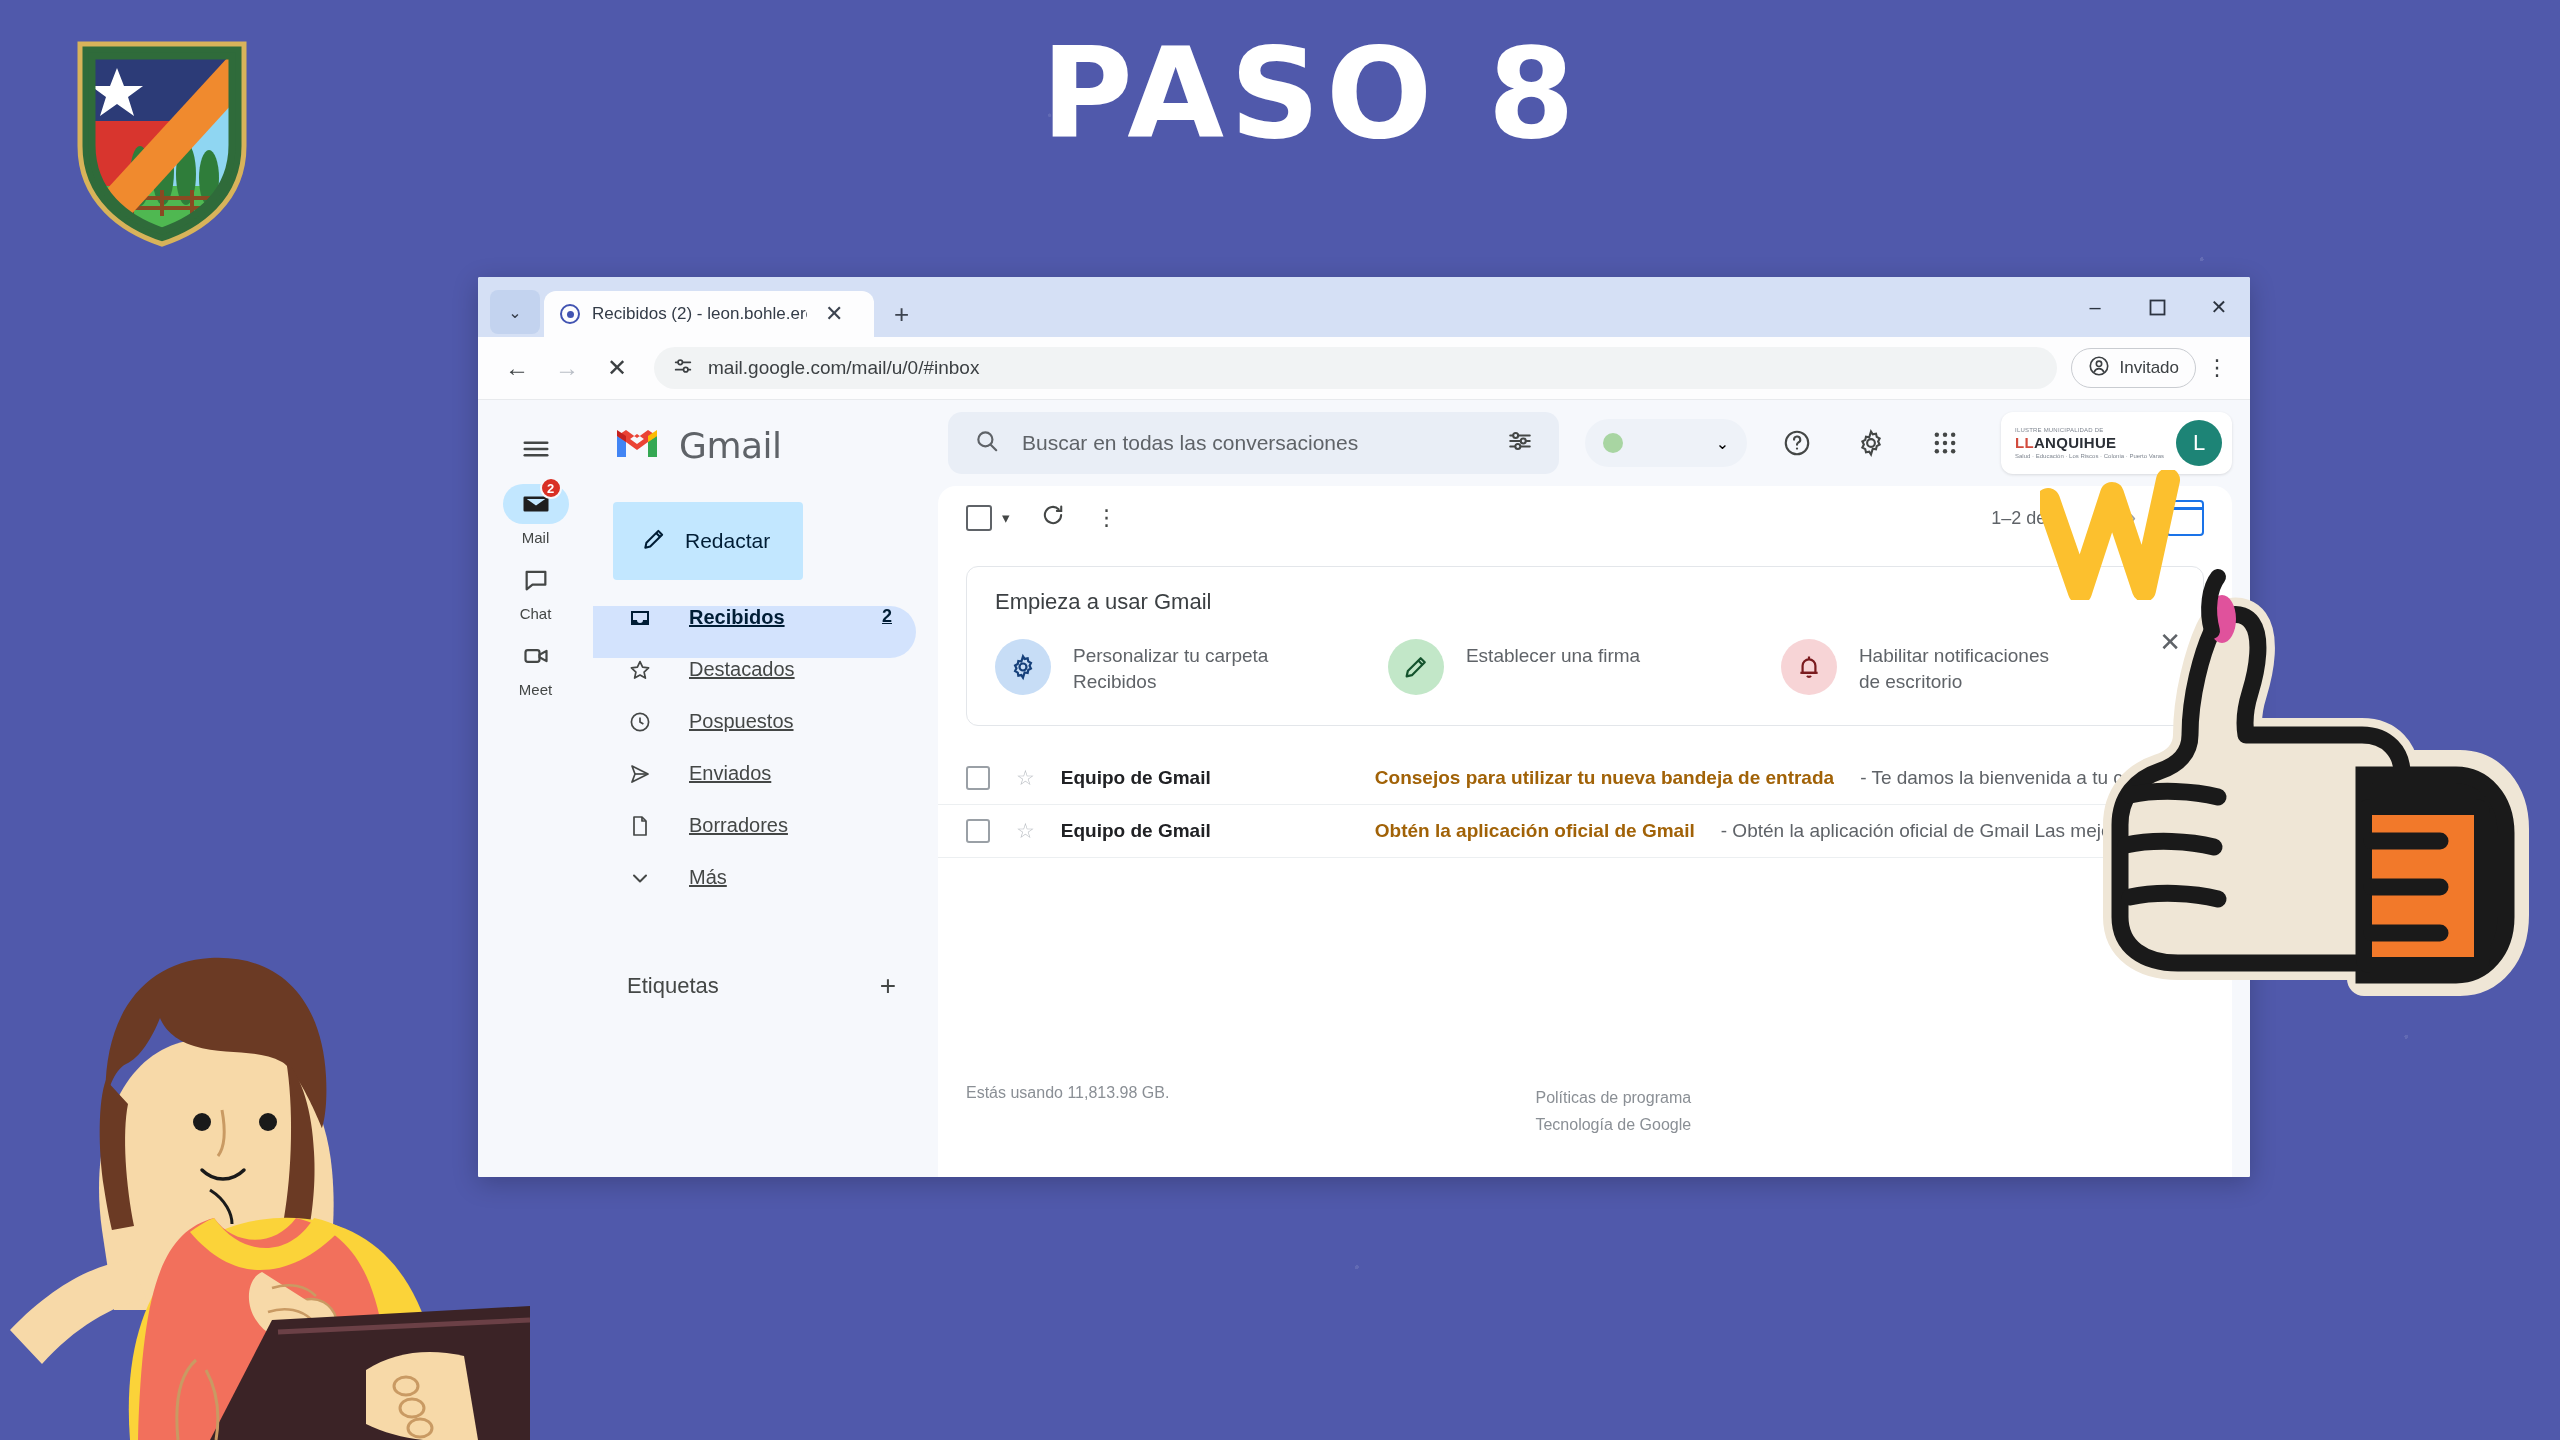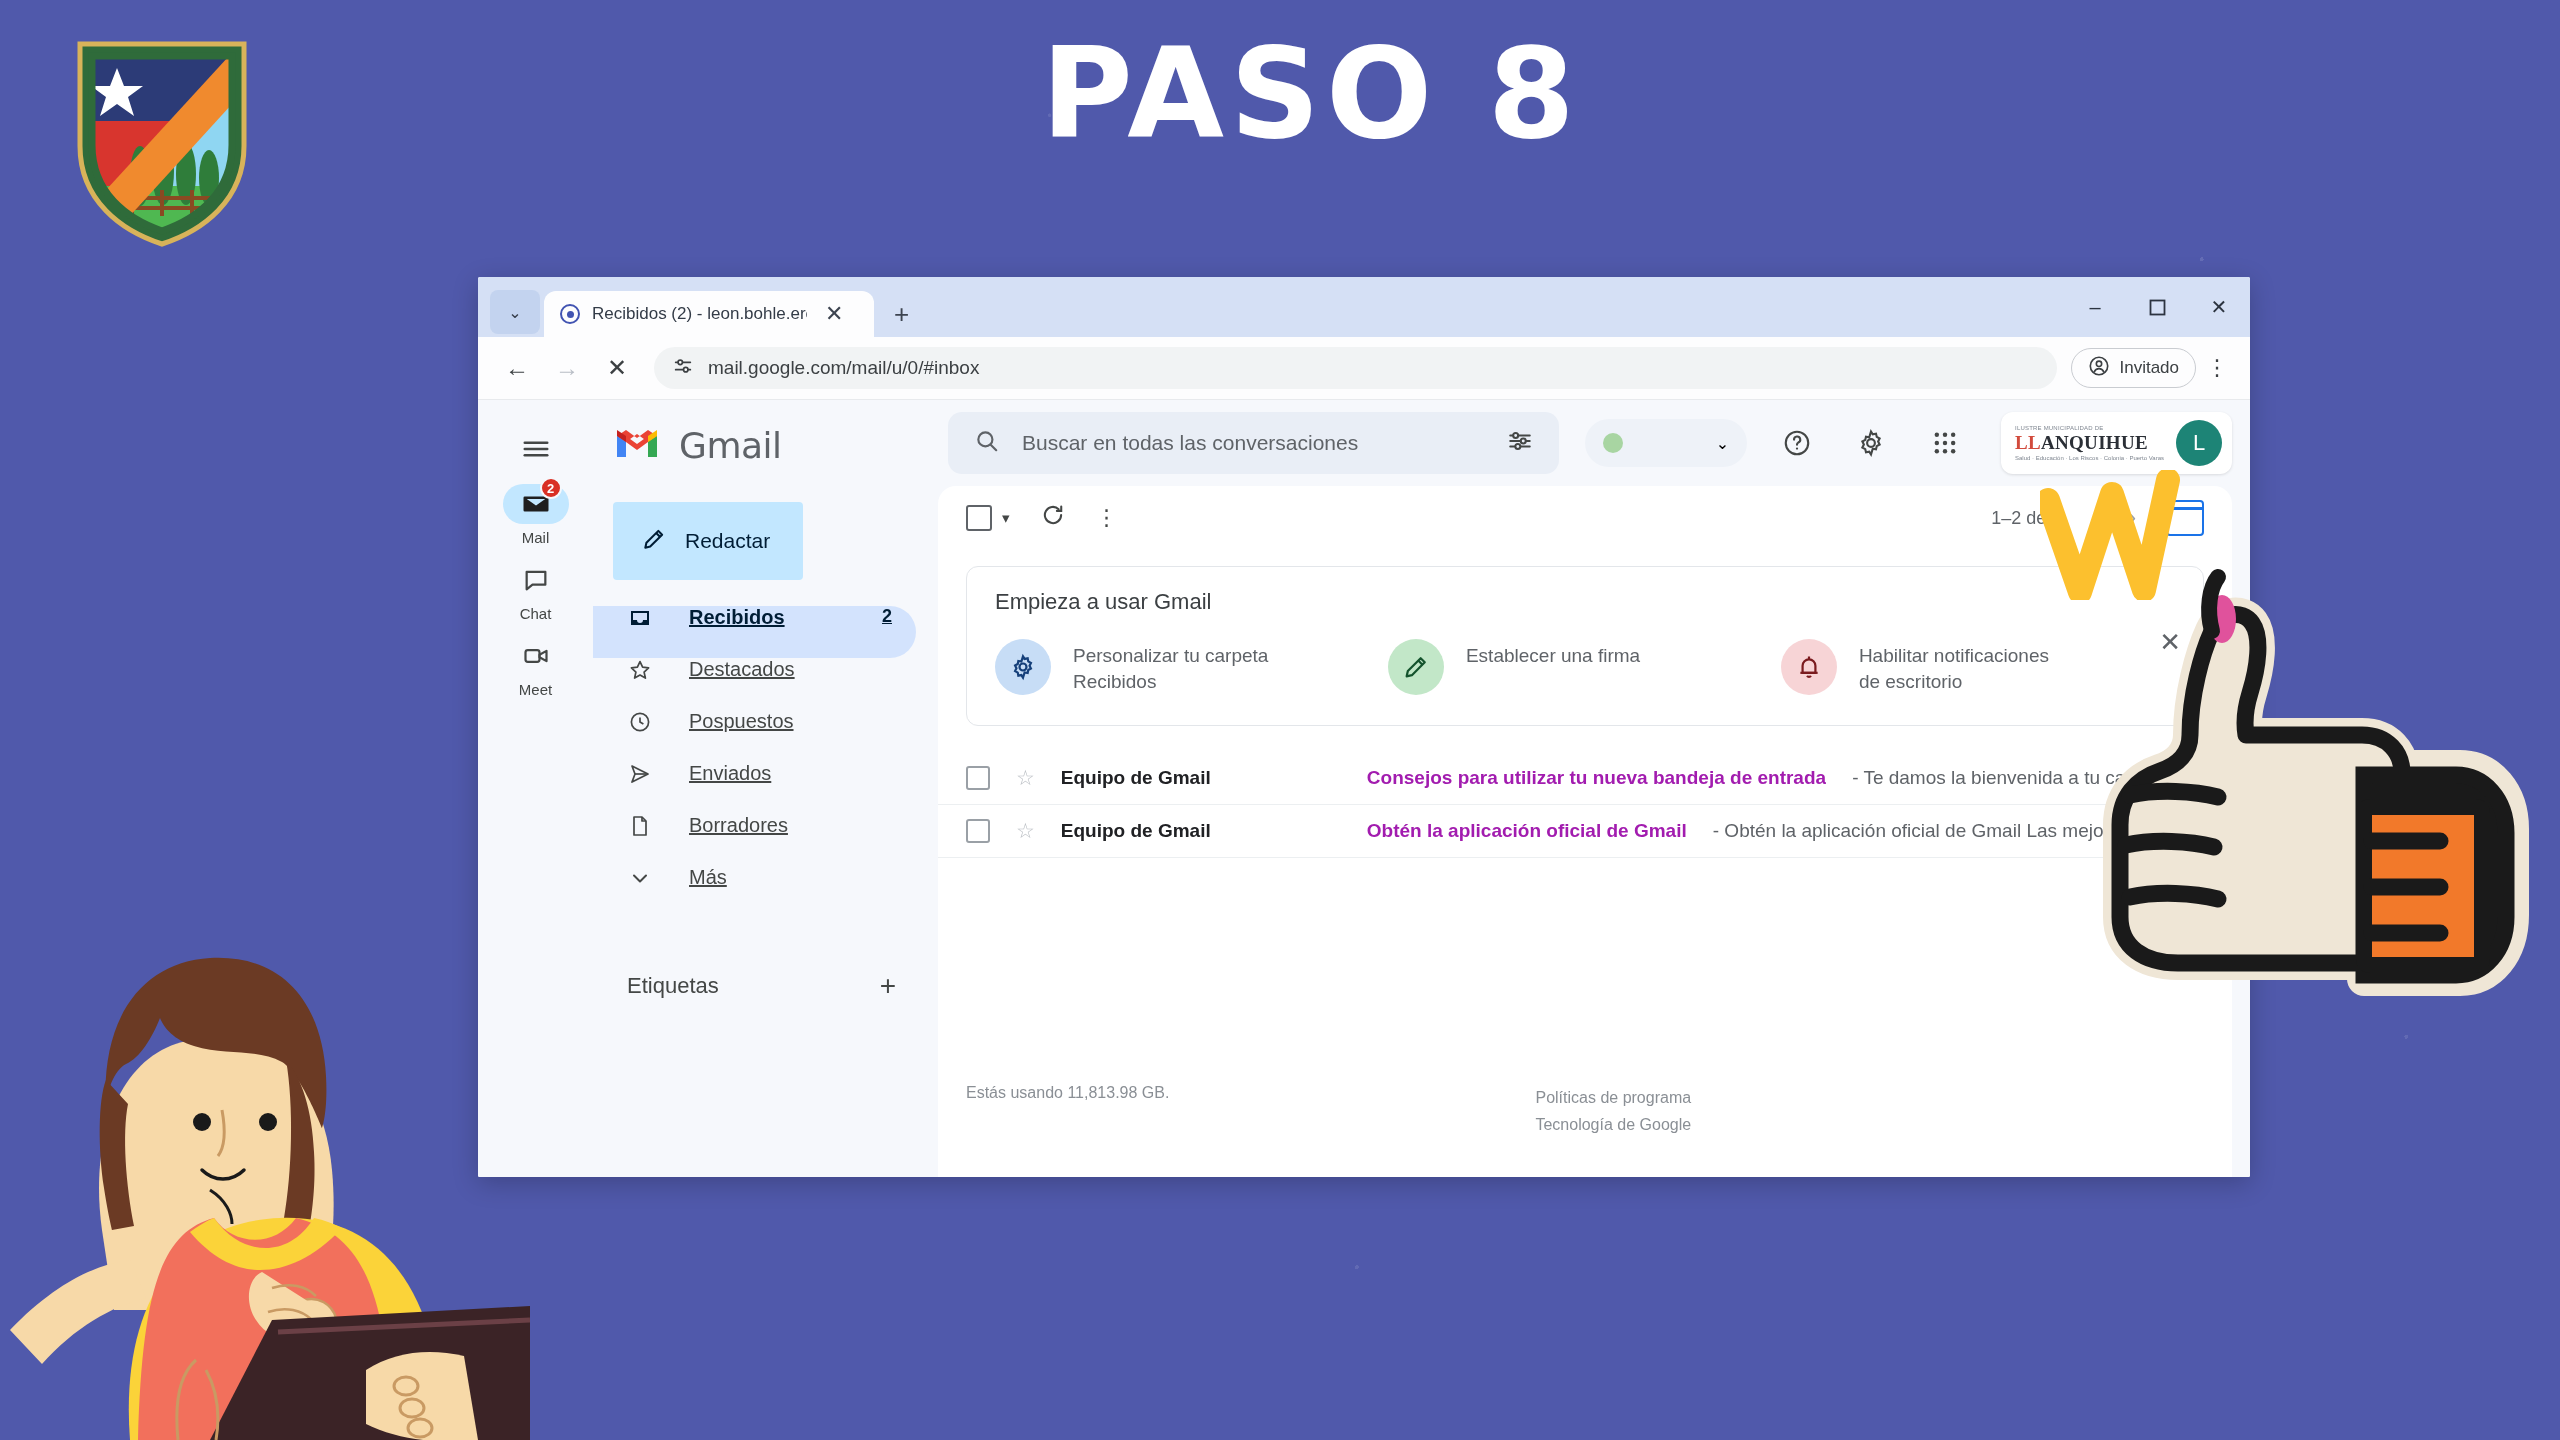--- a/index.html
+++ b/index.html
@@ -201,21 +201,21 @@
   .status-dot { width: 20px; height: 20px; border-radius: 50%; background: #a8d5a2; }
   .topicon { width: 48px; height: 48px; display: flex; align-items: center; justify-content: center; color: #444746; }
   .account-chip {
     display: flex; align-items: center; gap: 12px;
     background: #ffffff; border-radius: 12px; padding: 8px 10px 8px 14px;
     box-shadow: 0 1px 3px rgba(0,0,0,.12);
     margin-left: 6px;
   }
   .llanq { display: flex; flex-direction: column; line-height: 1; }
   .llanq .l1 { font-size: 6px; color: #7f8690; letter-spacing: .2px; margin-bottom: 2px; }
-  .llanq .l2 { font-size: 19px; font-weight: bold; color: #2b2f36; letter-spacing: .3px; font-family: Liberation Serif, serif; }
+  .llanq .l2 { font-size: 15px; font-weight: bold; color: #2b2f36; letter-spacing: .3px; }
   .llanq .l2 b { color: #d24b3d; }
   .llanq .l3 { font-size: 6px; color: #7f8690; margin-top: 3px; }
   .avatar {
     width: 46px; height: 46px; border-radius: 50%; background: #1d8476;
     color: #fff; font-size: 22px; display: flex; align-items: center; justify-content: center;
   }
 
   .panel {
     flex: 1; background: #ffffff; border-radius: 18px 18px 0 0;
     display: flex; flex-direction: column; overflow: hidden;
@@ -245,21 +245,21 @@
   .promo-txt { font-size: 19px; color: #5f6368; line-height: 1.35; max-width: 215px; padding-top: 4px; }
 
   .maillist { margin-top: 26px; }
   .mailrow {
     height: 52px; display: flex; align-items: center; gap: 26px;
     padding: 0 28px; border-bottom: 1px solid #eceff1; font-size: 19px;
   }
   .mailrow .cbox2 { width: 20px; height: 20px; border: 2px solid #9aa0a6; border-radius: 3px; flex:0 0 20px;}
   .mailrow .star { color: #bdc1c6; font-size: 21px; }
   .sender { width: 280px; font-weight: bold; color: #202124; }
-  .subject { color: #a21caf; font-weight: bold; white-space: nowrap; overflow: hidden; }
+  .subject { color: #a16207; font-weight: bold; white-space: nowrap; overflow: hidden; margin-left: 8px; }
   .snippet { color: #5f6368; font-weight: normal; }
 
   .gfooter {
     margin-top: auto; display: flex; padding: 0 28px 40px 28px;
     font-size: 16px; color: #8a8f95;
   }
   .gfooter .left { width: 46%; }
   .gfooter .right { line-height: 1.7; }
 
   

